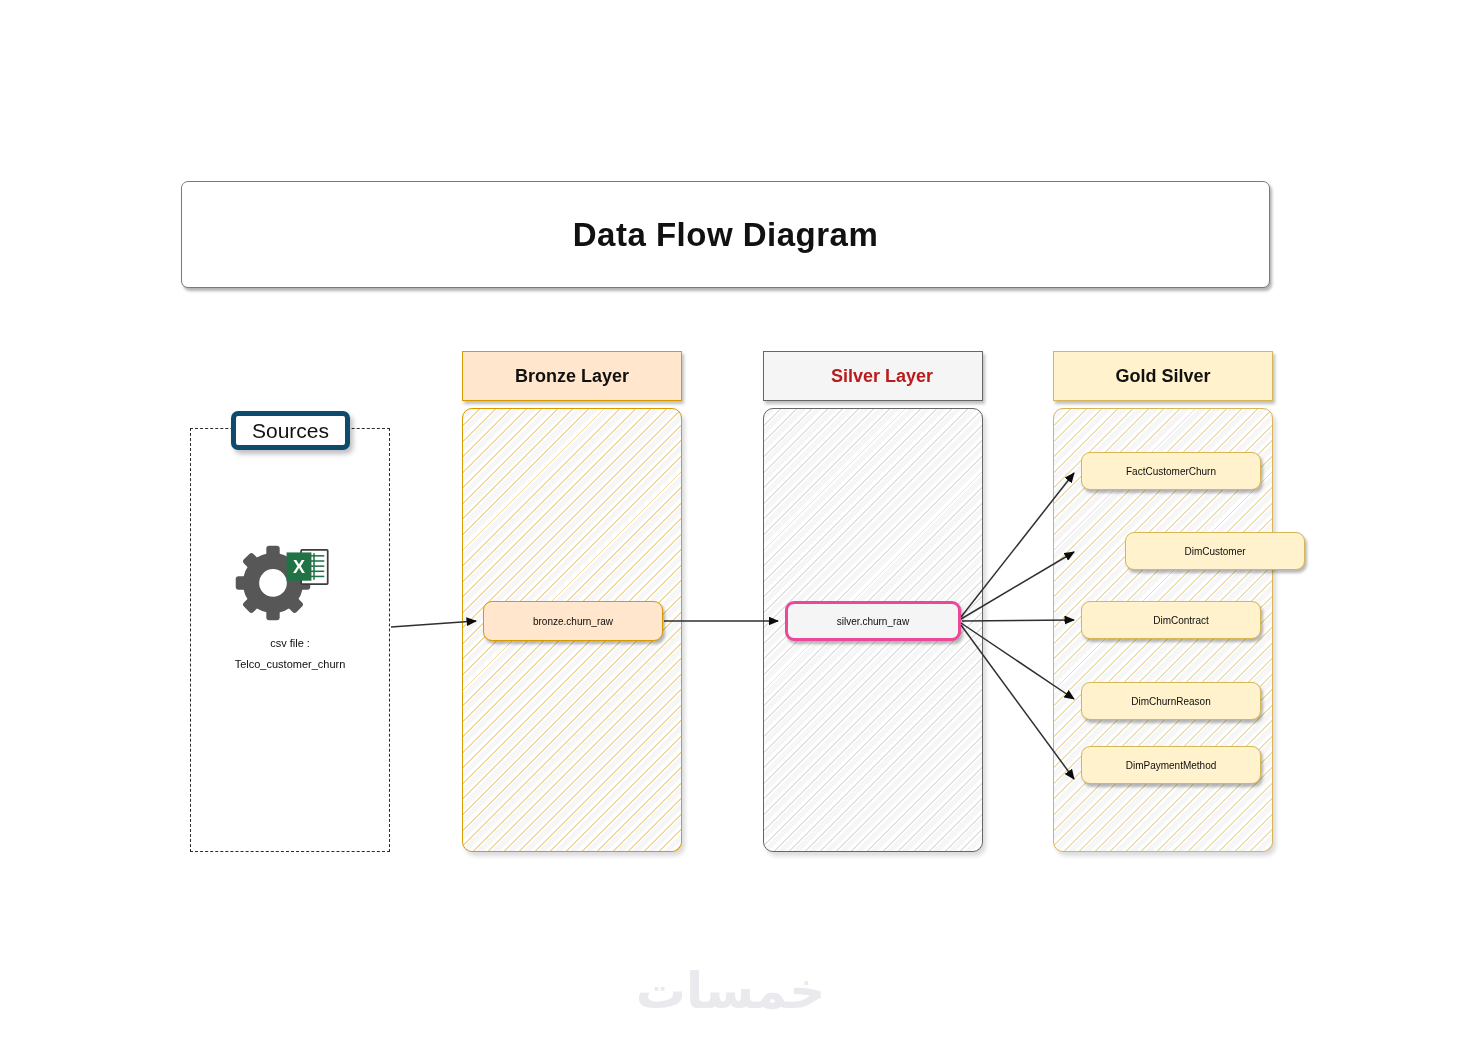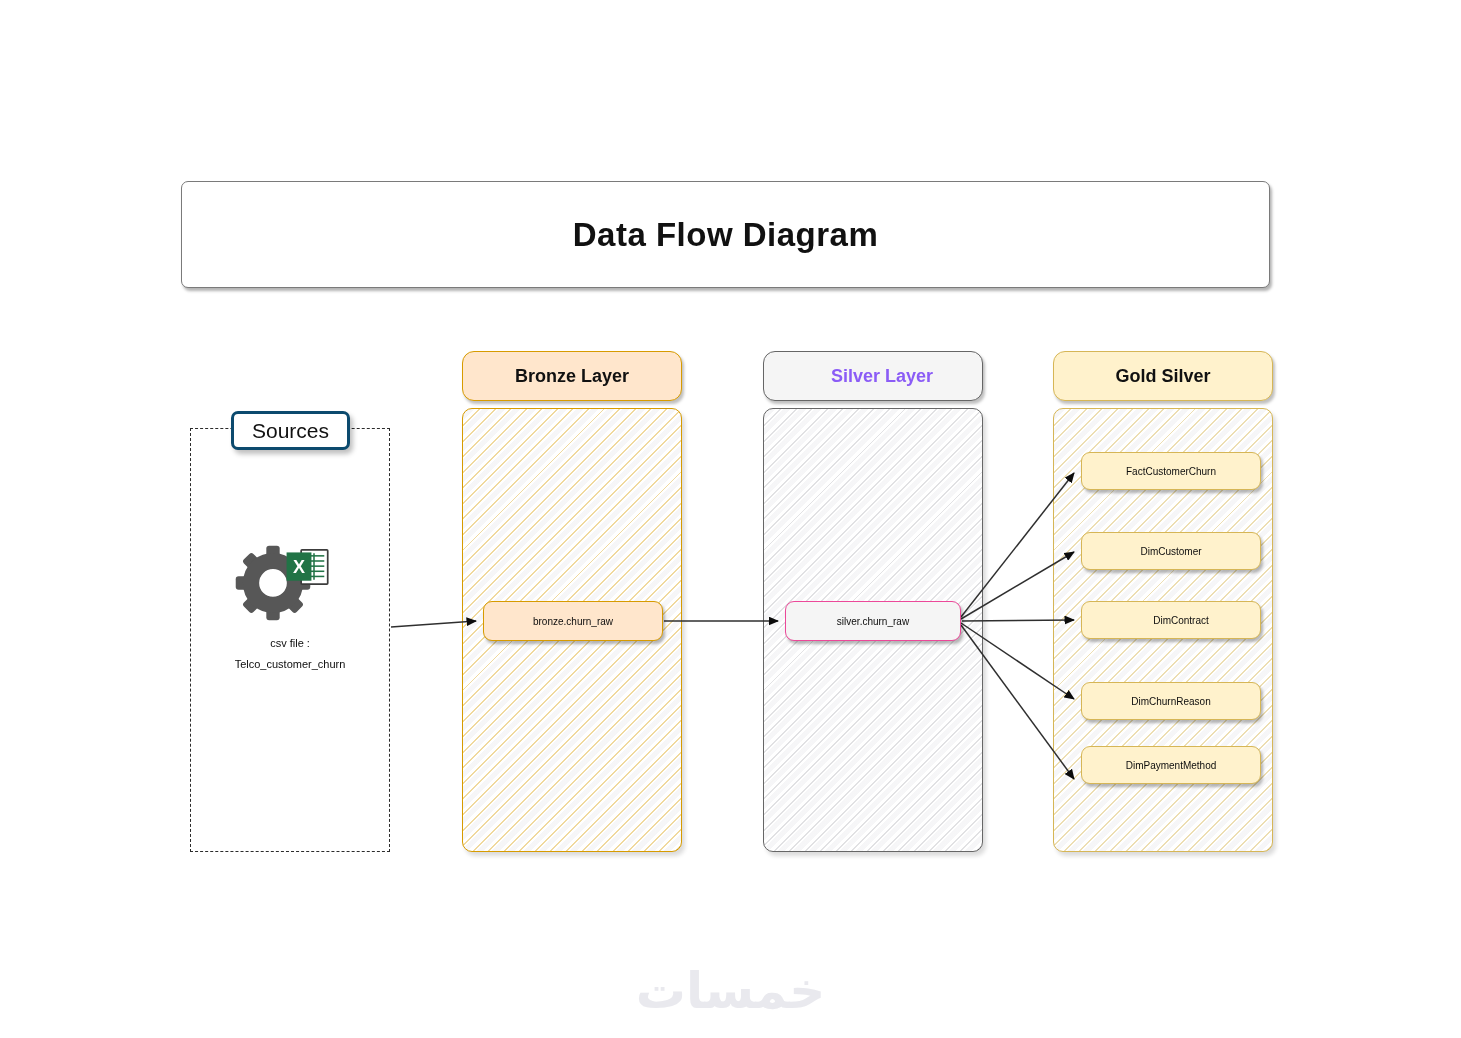--- a/index.html
+++ b/index.html
@@ -19,40 +19,40 @@
   }
   .title-text { font-size:33px; font-weight:bold; letter-spacing:0.5px;text-align:center; }
 
   
   .sources-box {
     left:190px; top:428px; width:200px; height:424px;
     border:1.6px dashed #2b2b2b; background:transparent;
   }
   .sources-label {
     left:231px; top:411px; width:119px; height:39px;
-    background:#ffffff; border:3px solid #0c4a6e; border-radius:7px;
+    background:#ffffff; border:5px solid #0c4a6e; border-radius:7px;
     box-shadow:3px 4px 5px rgba(0,0,0,0.25);
     display:flex; align-items:center; justify-content:center;
     font-size:21px; color:#111;
   }
   .src-icon { left:232px; top:543px; width:110px; height:78px; }
   .src-caption {
     left:185px; top:633px; width:210px; text-align:center;
     font-size:11px; line-height:21px; color:#0d0d0d;
   }
 
   
   .hdr {
-    width:220px; height:50px; top:351px; border-radius:12px;
+    width:220px; height:50px; top:351px; border-radius:0;
     display:flex; align-items:center; justify-content:center;
     font-size:18px; font-weight:bold;
     box-shadow:2px 3px 3px rgba(0,0,0,0.25);
   }
   .hdr-bronze { left:462px; background:#FFE6CC; border:1px solid #D79B00; }
-  .hdr-silver { left:763px; background:#F5F5F5; border:1px solid #666666; color:#8b5cf6;padding-left:18px; }
+  .hdr-silver { left:763px; background:#F5F5F5; border:1px solid #666666; color:#b91c1c;padding-left:18px; }
   .hdr-gold   { left:1053px; background:#FFF2CC; border:1px solid #D6B656; }
 
   
   .col { width:220px; top:408px; height:444px; border-radius:10px;
          box-shadow:3px 4px 4px rgba(0,0,0,0.14); }
   .col-bronze {
     left:462px; border:1px solid #D79B00;
     background:
       repeating-linear-gradient(135deg, rgba(215,155,0,0.38) 0px, rgba(215,155,0,0.38) 1.4px, rgba(0,0,0,0) 1.4px, rgba(0,0,0,0) 11px),
       repeating-linear-gradient(135deg, rgba(0,0,0,0) 0px, rgba(0,0,0,0) 3px, rgba(130,130,150,0.07) 3px, rgba(130,130,150,0.07) 8px, rgba(0,0,0,0) 8px, rgba(0,0,0,0) 11px),
@@ -76,24 +76,24 @@
   
   .node {
     border-radius:9px; display:flex; align-items:center; justify-content:center;
     font-size:10px; color:#0d0d0d;
     box-shadow:2px 3px 3px rgba(0,0,0,0.28);
     z-index:6;
   }
   .node-bronze { left:483px; top:601px; width:180px; height:40px;
                  background:#FFE6CC; border:1px solid #D79B00; }
   .node-silver { left:785px; top:601px; width:176px; height:40px;
-                 background:#F5F5F5; border:1px solid #ec4899; }
+                 background:#F5F5F5; border:3px solid #ec4899; }
   .node-gold   { left:1081px; width:180px; height:38px;
                  background:#FFF2CC; border:1px solid #D6B656; }
-  .ng-0 { top:452px; } .ng-1 { top:532px; } .ng-2 { top:601px;padding-left:20px; }
+  .ng-0 { top:452px; } .ng-1 { top:532px;margin-left:44px; } .ng-2 { top:601px;padding-left:20px; }
   .ng-3 { top:682px; } .ng-4 { top:746px; }
 
   
   .edges { left:0; top:0; width:1461px; height:1038px; z-index:5; pointer-events:none; }
 
   
   .watermark {
     left:0; right:0; top:962px; text-align:center;
     font-family:"DejaVu Sans", sans-serif;
     font-size:50px; font-weight:bold; color:#e9e9ee;

